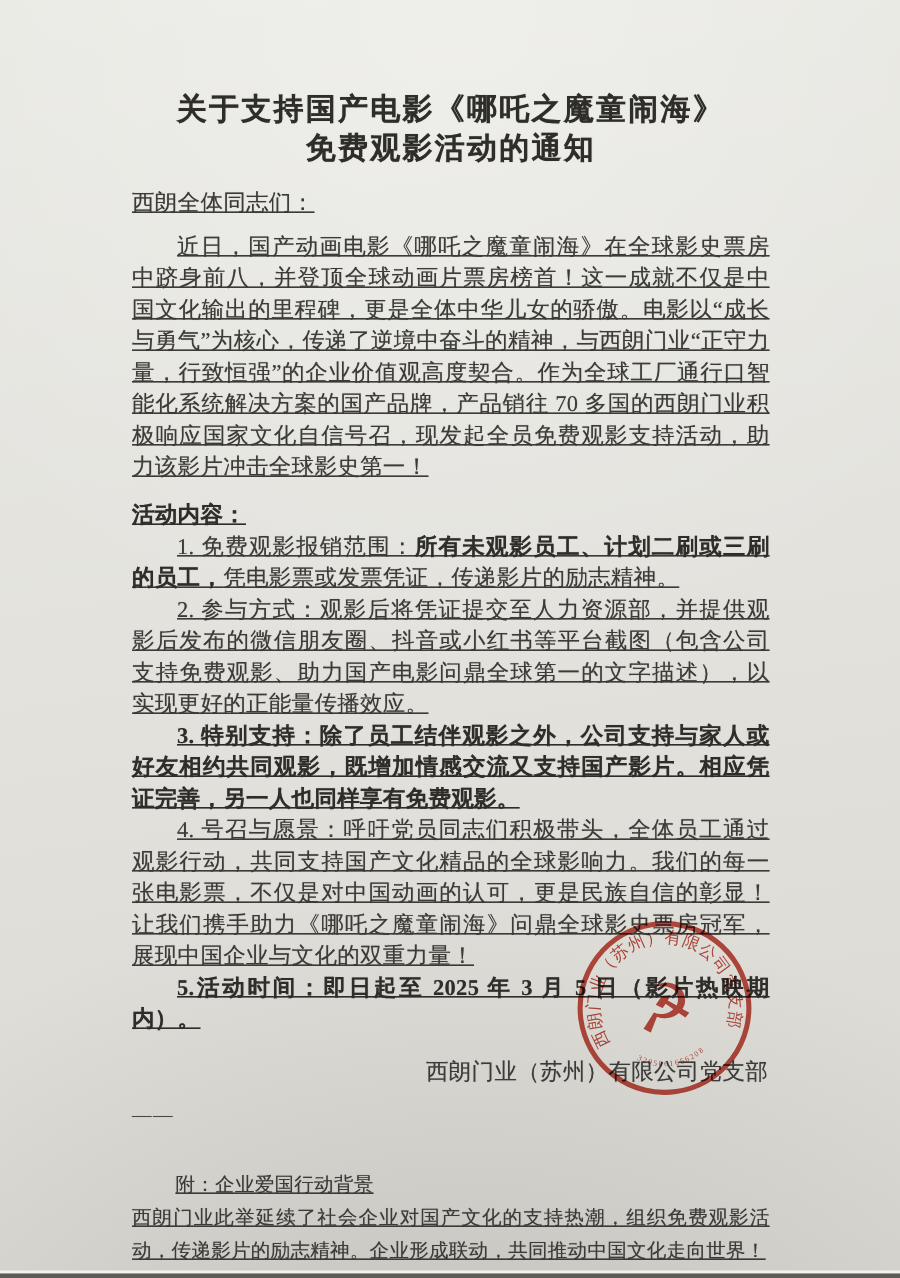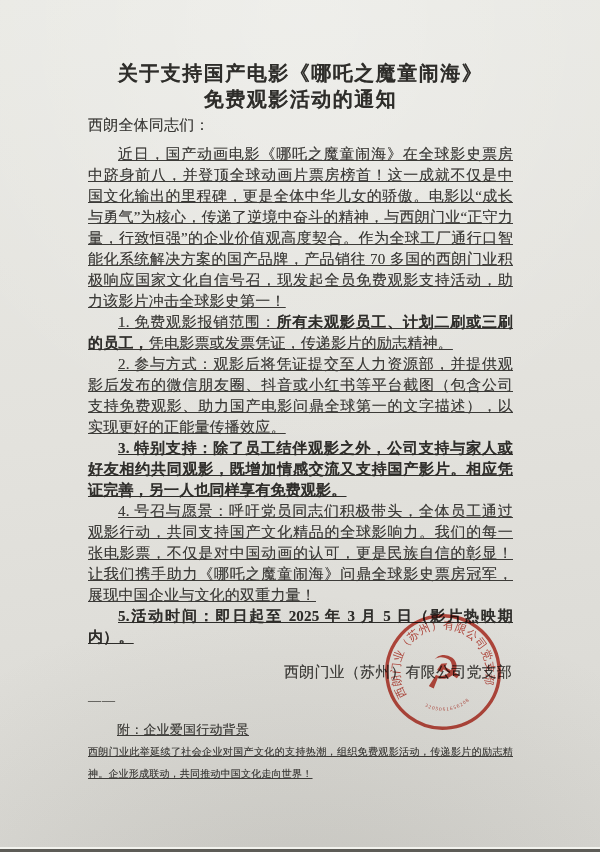--- a/index.html
+++ b/index.html
@@ -31,32 +31,32 @@
     margin: 0 0 0 0;
     font-size: 20px;
     line-height: 26px;
     font-weight: 700;
     color: #2e2d2a;
     text-align: center;
     letter-spacing: 1.5px;
   }
   .title span { display: block; }
   p { margin: 0; }
-  .salutation { margin-top: 3px; }
+  .salutation { margin-top: 14px; text-decoration: underline; }
   .para { text-align: justify; text-decoration: underline; }
   .indent { text-indent: 2em; }
   .intro { margin-top: 8px; }
   .heading { margin-top: 11px; font-weight: 700; color: #2e2d2a; }
   .bd { font-weight: 700; color: #2e2d2a; }
   .signature { margin-top: 14px; text-align: right; }
   .sig-org { padding-right: 1px; }
   .sig-date { padding-right: 6px; }
   .separator { margin-top: 6px; font-size: 13px; letter-spacing: 1px; color: #44433f; }
-  .appendix-title { margin-top: 9px; font-size: 13px; line-height: 22px; padding-left: 29px; }
-  .appendix-body { font-size: 10px; line-height: 22px; text-align: justify; }
+  .appendix-title { margin-top: 26px; font-size: 13px; line-height: 22px; padding-left: 29px; }
+  .appendix-body { font-size: 13px; line-height: 22px; text-align: justify; }
   .stamp {
     position: absolute;
     left: 383px; top: 612px;
     width: 120px; height: 120px;
     transform: rotate(-8deg);
     opacity: 0.88;
     mix-blend-mode: multiply;
   }
   .stamp text, .stamp textPath { font-family: "Liberation Serif", "DejaVu Serif", serif; }
   .edge-light { position: absolute; left: 0; right: 0; bottom: 3px; height: 2px; background: #f3f3ee; }
@@ -71,20 +71,21 @@
 
     <h1 class="title">
       <span>关于支持国产电影《哪吒之魔童闹海》</span>
       <span>免费观影活动的通知</span>
     </h1>
 
     <p class="salutation">西朗全体同志们：</p>
 
     <p class="para indent intro">近日，国产动画电影《哪吒之魔童闹海》在全球影史票房中跻身前八，并登顶全球动画片票房榜首！这一成就不仅是中国文化输出的里程碑，更是全体中华儿女的骄傲。电影以“成长与勇气”为核心，传递了逆境中奋斗的精神，与西朗门业“正守力量，行致恒强”的企业价值观高度契合。作为全球工厂通行口智能化系统解决方案的国产品牌，产品销往 70 多国的西朗门业积极响应国家文化自信号召，现发起全员免费观影支持活动，助力该影片冲击全球影史第一！</p>
 
+    <p class="para heading">活动内容：</p>
 
     <p class="para indent"><span>1. 免费观影报销范围：</span><span class="bd">所有未观影员工、计划二刷或三刷的员工，</span><span>凭电影票或发票凭证，传递影片的励志精神。</span></p>
 
     <p class="para indent">2. 参与方式：观影后将凭证提交至人力资源部，并提供观影后发布的微信朋友圈、抖音或小红书等平台截图（包含公司支持免费观影、助力国产电影问鼎全球第一的文字描述），以实现更好的正能量传播效应。</p>
 
     <p class="para indent bd">3. 特别支持：除了员工结伴观影之外，公司支持与家人或好友相约共同观影，既增加情感交流又支持国产影片。相应凭证完善，另一人也同样享有免费观影。</p>
 
     <p class="para indent">4. 号召与愿景：呼吁党员同志们积极带头，全体员工通过观影行动，共同支持国产文化精品的全球影响力。我们的每一张电影票，不仅是对中国动画的认可，更是民族自信的彰显！让我们携手助力《哪吒之魔童闹海》问鼎全球影史票房冠军，展现中国企业与文化的双重力量！</p>
 
     <p class="para indent bd">5.活动时间：即日起至 2025 年 3 月 5 日（影片热映期内）。</p>

